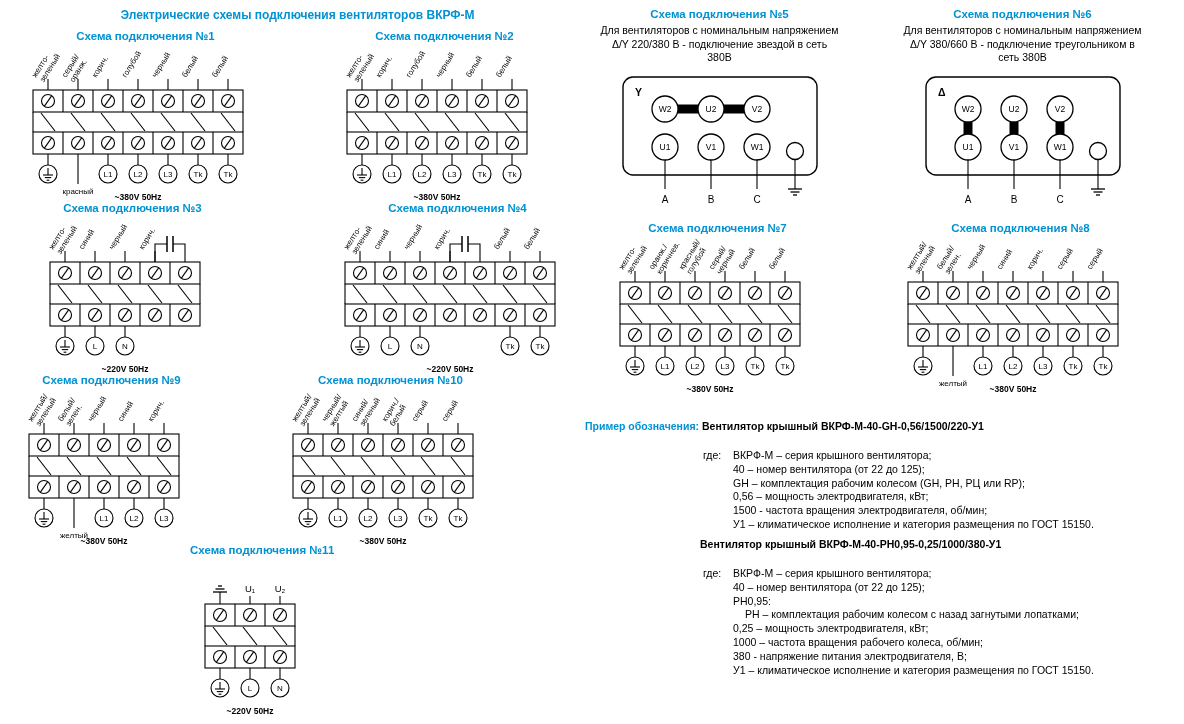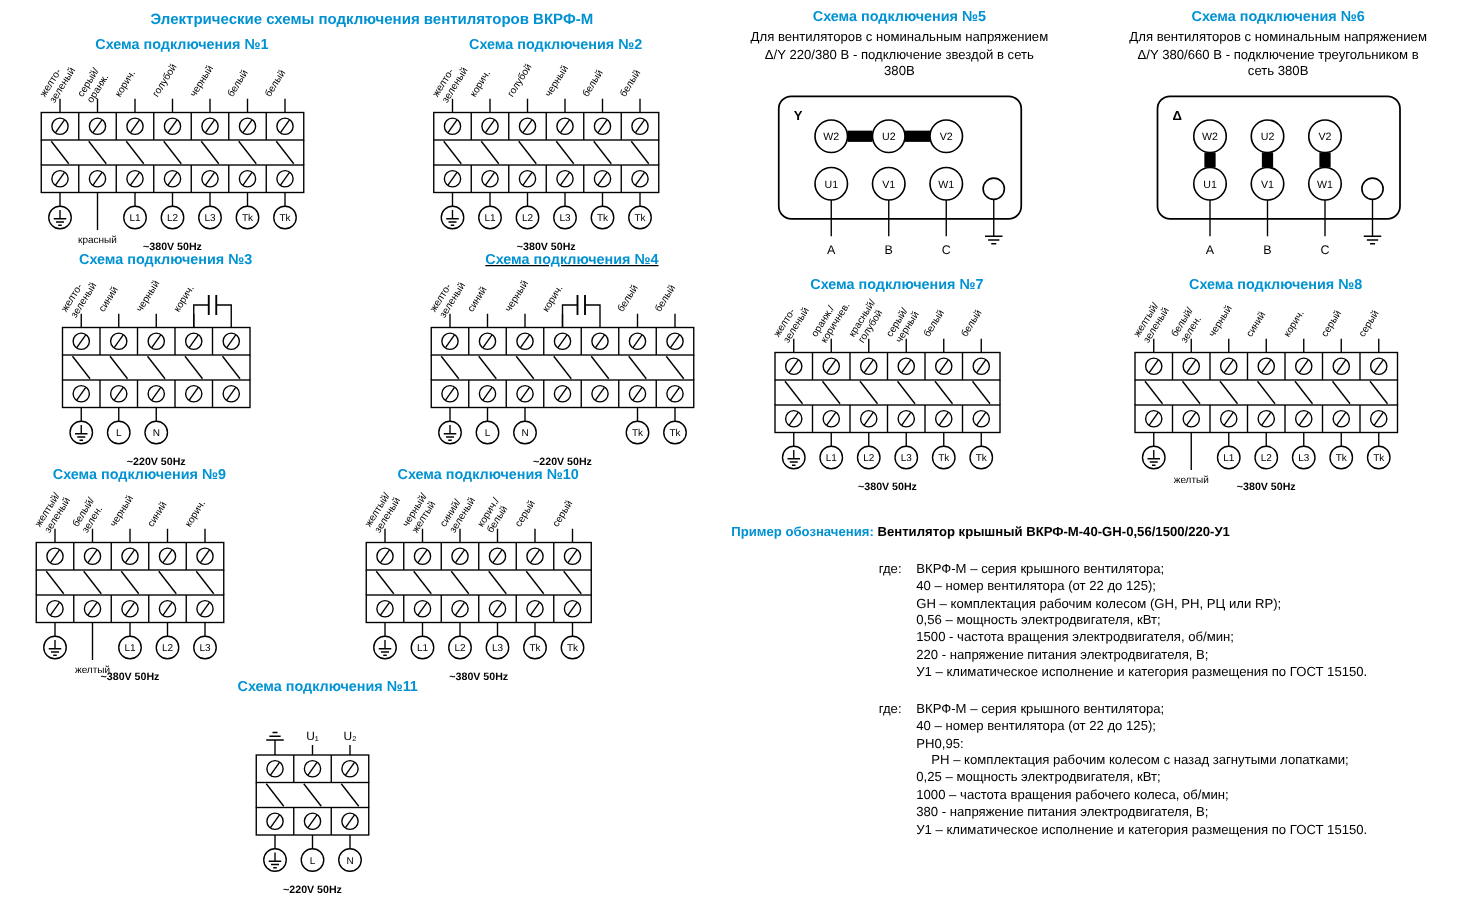--- a/index.html
+++ b/index.html
@@ -8,21 +8,21 @@
   #page{position:relative;width:1184px;height:724px;background:#fff;overflow:hidden;}
   .page-title{position:absolute;left:15px;top:8px;width:565px;text-align:center;
               font-size:12px;font-weight:bold;color:var(--accent,#0092d2);}
   .schema{position:absolute;text-align:center;}
   .schema h3{margin:0;font-size:11.5px;font-weight:bold;color:var(--accent,#0092d2);white-space:nowrap;}
   .diagram{line-height:0;}
   .desc{margin:4px auto 0;width:242px;font-size:10.5px;line-height:1.3;color:#000;}
   .pos-s1{left:18px;top:30px;width:255px;}
   .pos-s2{left:332px;top:30px;width:225px;}
   .pos-s3{left:35px;top:202px;width:195px;}
-  .pos-s4{left:330px;top:202px;width:255px;text-decoration:underline;}
+  .pos-s4{left:330px;top:202px;width:255px;}
   .pos-s5{left:592px;top:8px;width:255px;}
   .pos-s6{left:895px;top:8px;width:255px;}
   .pos-s7{left:605px;top:222px;width:225px;}
   .pos-s8{left:893px;top:222px;width:255px;}
   .pos-s9{left:14px;top:374px;width:195px;}
   .pos-s10{left:278px;top:374px;width:225px;}
   .pos-s11{left:190px;top:544px;width:135px;}
   .example{position:absolute;left:585px;top:420px;width:598px;font-size:10.5px;line-height:1.32;}
   .b{font-weight:bold;}
   .blue{color:var(--accent,#0092d2);}
@@ -947,23 +947,23 @@
       <span class="b blue">Пример обозначения:</span>
       <span class="b">Вентилятор крышный ВКРФ-М-40-GH-0,56/1500/220-У1</span>
     </div>
     <div class="ex-lines">
         <span class="where">где:</span>
         <div class="ex-line ind0">ВКРФ-М – серия крышного вентилятора;</div>
         <div class="ex-line ind0">40 – номер вентилятора (от 22 до 125);</div>
         <div class="ex-line ind0">GH – комплектация рабочим колесом (GH, PH, РЦ или RP);</div>
         <div class="ex-line ind0">0,56 – мощность электродвигателя, кВт;</div>
         <div class="ex-line ind0">1500 - частота вращения электродвигателя, об/мин;</div>
-        <div class="ex-line ind0">220 - напряжение питания электродвигателя, В;</div>
         <div class="ex-line ind0">У1 – климатическое исполнение и категория размещения по ГОСТ 15150.</div>
       </div>
+    <div class="ex-head2">Вентилятор крышный ВКРФ-М-40-РН0,95-0,25/1000/380-У1</div>
     <div class="ex-lines">
         <span class="where">где:</span>
         <div class="ex-line ind0">ВКРФ-М – серия крышного вентилятора;</div>
         <div class="ex-line ind0">40 – номер вентилятора (от 22 до 125);</div>
         <div class="ex-line ind0">РН0,95:</div>
         <div class="ex-line ind1">РН – комплектация рабочим колесом с назад загнутыми лопатками;</div>
         <div class="ex-line ind0">0,25 – мощность электродвигателя, кВт;</div>
         <div class="ex-line ind0">1000 – частота вращения рабочего колеса, об/мин;</div>
         <div class="ex-line ind0">380 - напряжение питания электродвигателя, В;</div>
         <div class="ex-line ind0">У1 – климатическое исполнение и категория размещения по ГОСТ 15150.</div>

